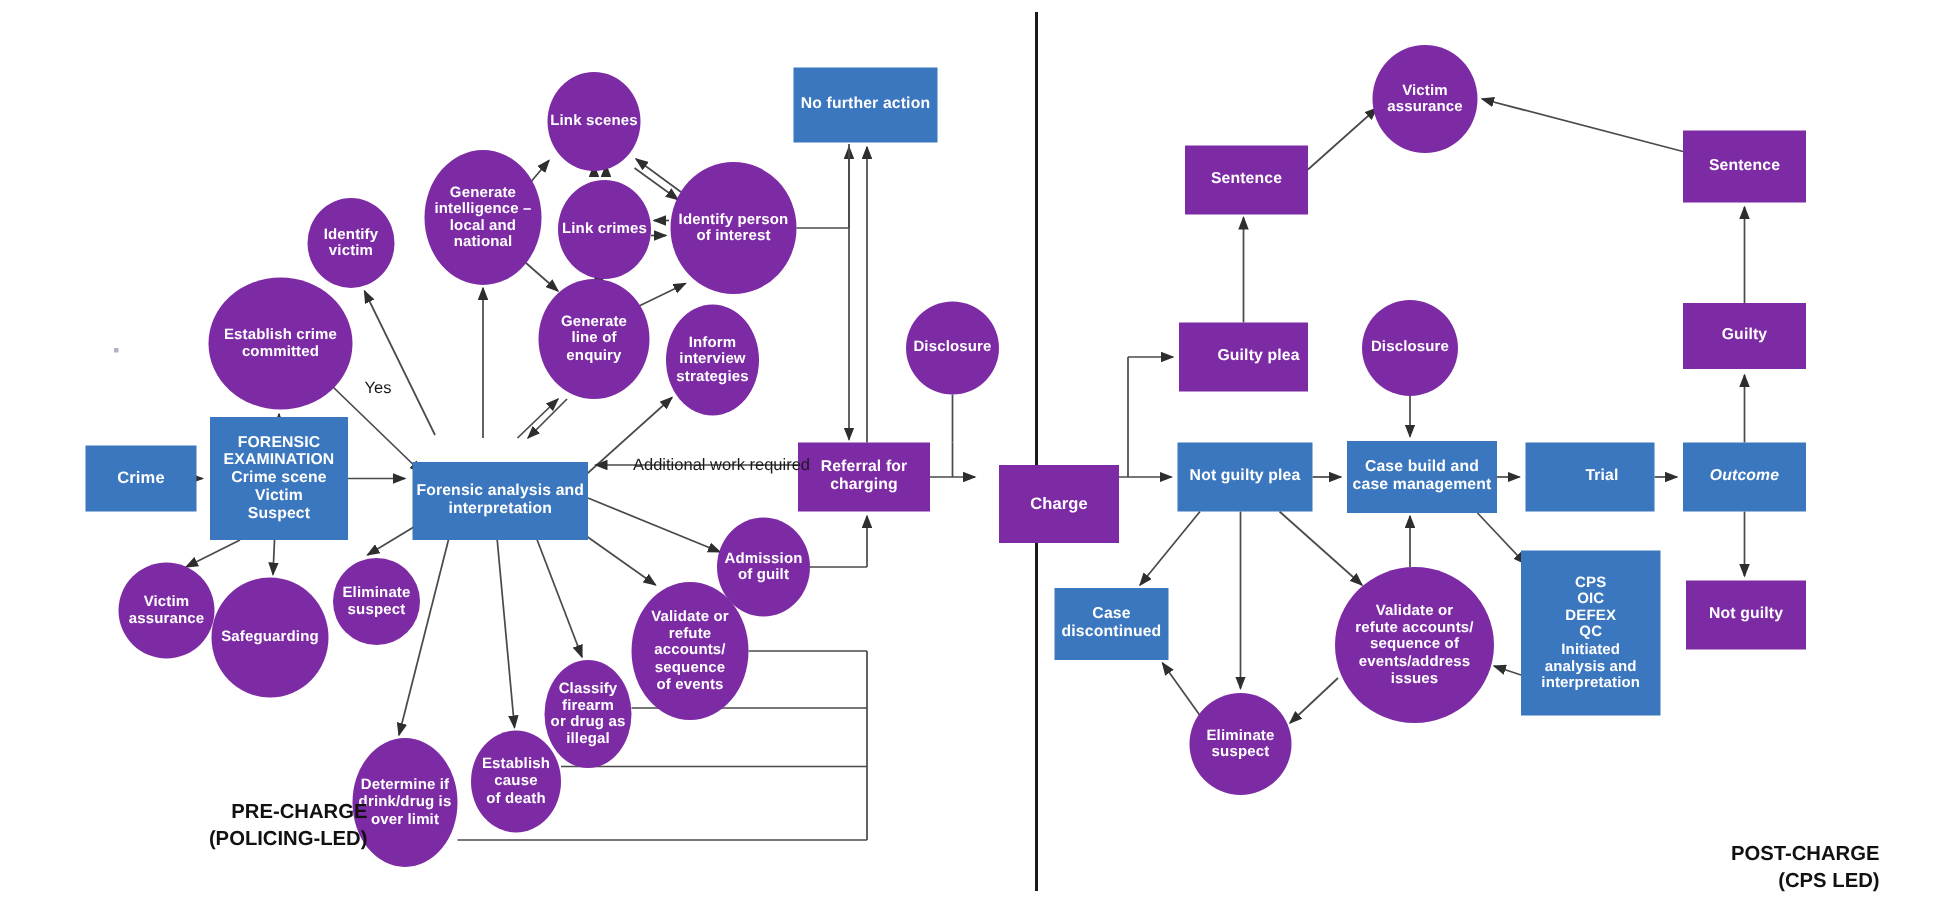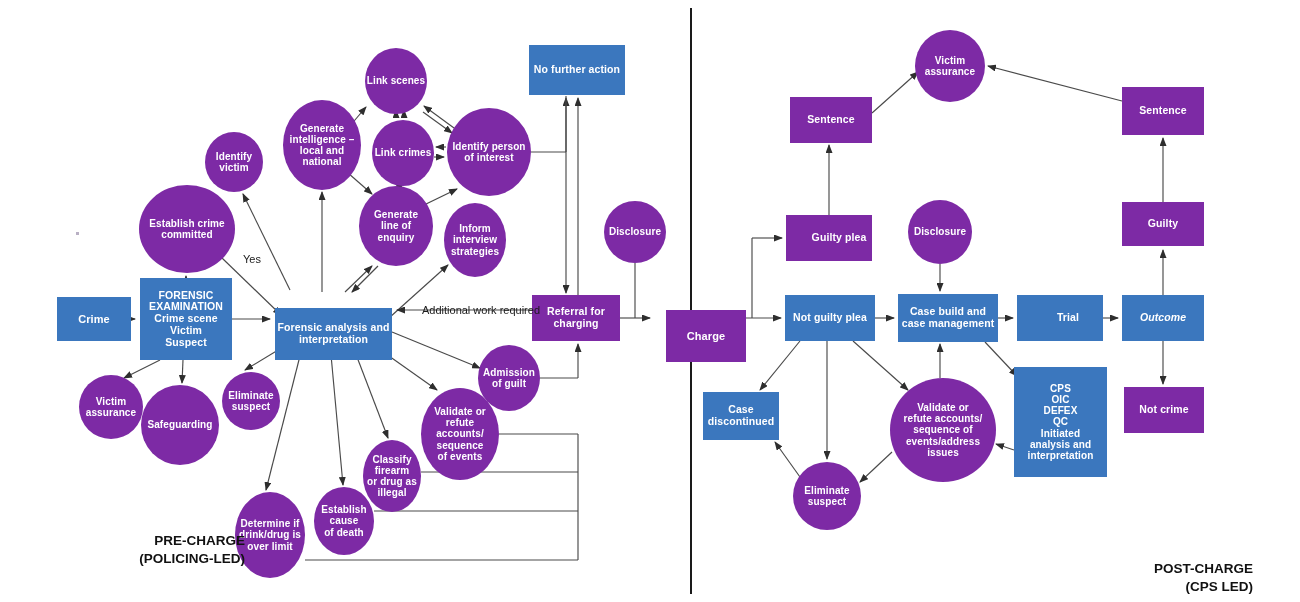--- a/index.html
+++ b/index.html
@@ -266,21 +266,21 @@
       <div class="node rect purple" style="left: 790px; top: 97px; width: 82px; height: 46px; font-size: 10.5px;">Sentence</div>
       <div class="node circ purple" style="left: 915px; top: 30px; width: 70px; height: 72px; font-size: 10px;">Victim
 assurance</div>
       <div class="node circ purple" style="left: 908px; top: 200px; width: 64px; height: 64px; font-size: 10px;">Disclosure</div>
       <div class="node rect blue" style="left: 898px; top: 294px; width: 100px; height: 48px; font-size: 10.5px;">Case build and
 case management</div>
       <div class="node rect blue" style="left: 1017px; top: 295px; width: 86px; height: 46px; font-size: 10.5px; padding-left: 16px;">Trial</div>
       <div class="node rect blue" style="left: 1122px; top: 295px; width: 82px; height: 46px; font-size: 10.5px; font-style: italic;">Outcome</div>
       <div class="node rect purple" style="left: 1122px; top: 202px; width: 82px; height: 44px; font-size: 10.5px;">Guilty</div>
       <div class="node rect purple" style="left: 1122px; top: 87px; width: 82px; height: 48px; font-size: 10.5px;">Sentence</div>
-      <div class="node rect purple" style="left: 1124px; top: 387px; width: 80px; height: 46px; font-size: 10.5px;">Not crime</div>
+      <div class="node rect purple" style="left: 1124px; top: 387px; width: 80px; height: 46px; font-size: 10.5px;">Not guilty</div>
       <div class="node rect blue" style="left: 703px; top: 392px; width: 76px; height: 48px; font-size: 10.5px;">Case
 discontinued</div>
       <div class="node circ purple" style="left: 793px; top: 462px; width: 68px; height: 68px; font-size: 10px;">Eliminate
 suspect</div>
       <div class="node circ purple" style="left: 890px; top: 378px; width: 106px; height: 104px; font-size: 10px;">Validate or
 refute accounts/
 sequence of
 events/address
 issues</div>
       <div class="node rect blue" style="left: 1014px; top: 367px; width: 93px; height: 110px; font-size: 10px;">CPS

